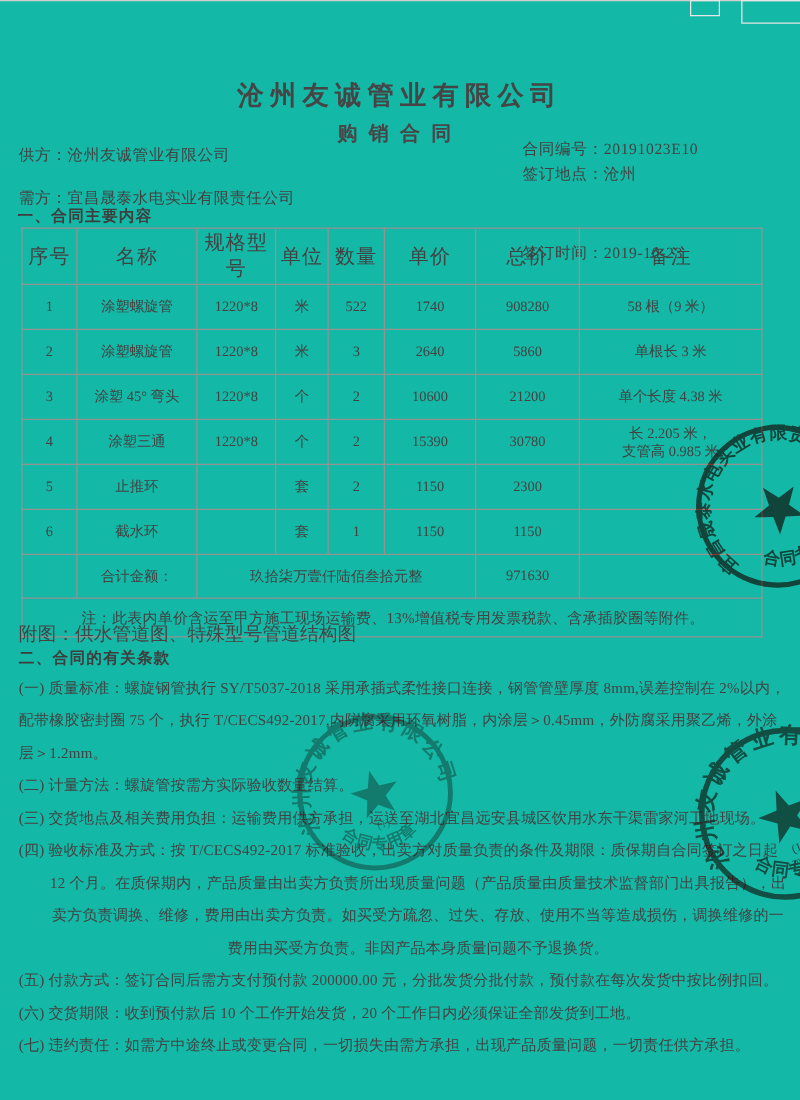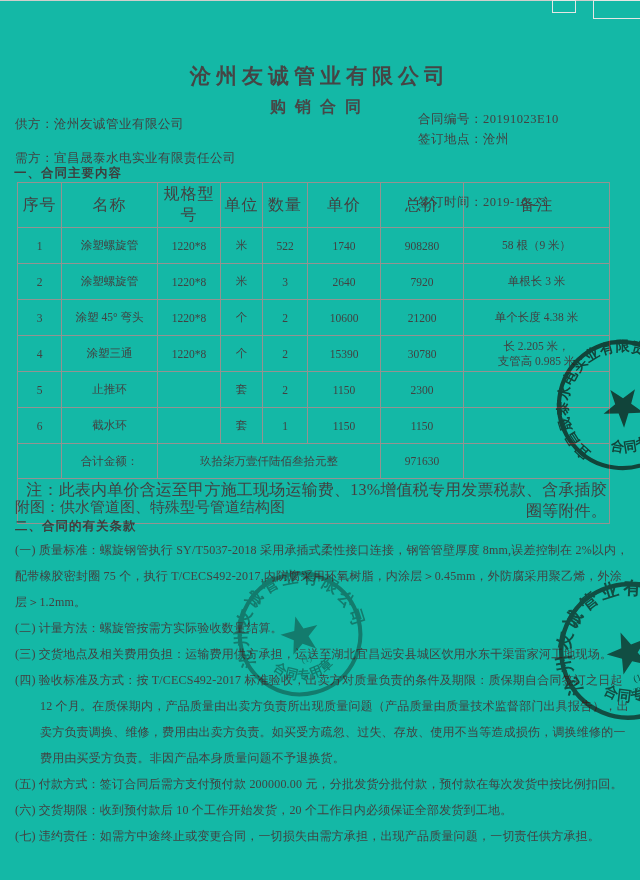--- a/index.html
+++ b/index.html
@@ -13,25 +13,25 @@
   .sec-heading{position:absolute;font-size:12.5px;font-weight:600;color:#3e3e3e;letter-spacing:1px;}
   table.main{position:absolute;left:17px;top:182px;width:552px;border-collapse:collapse;table-layout:fixed;font-size:11.5px;color:#424242;}
   table.main th,table.main td{border:1px solid #939391;text-align:center;vertical-align:middle;padding:1px 2px;font-weight:normal;background:transparent;white-space:pre-line;overflow:hidden;}
   table.main th{height:32px;font-size:16px;letter-spacing:1px;}
   table.main td{height:33px;}
   td.c0,th.c0{width:39px;}  td.c1,th.c1{width:91px;}
   td.c2,th.c2{width:58px;}  td.c3,th.c3{width:37px;}
   td.c4,th.c4{width:40px;margin-left:16px;}  td.c5,th.c5{width:68px;}
   td.c6,th.c6{width:78px;}  td.c7,th.c7{width:141px;}
   tr.total-row td{height:32px;}
-  tr.note-row td{height:28px;text-align:right;padding-left:4px;font-size:16px;letter-spacing:0.2px;}
+  tr.note-row td{height:28px;text-align:center;padding-left:4px;font-size:12px;letter-spacing:0.2px;}
   .attachment{position:absolute;left:15px;top:498px;font-size:15px;color:#444;}
   .clauses{position:absolute;left:15px;top:537px;width:614px;font-size:12px;color:#424242;}
   .clause-line{height:26px;line-height:26px;white-space:nowrap;letter-spacing:0.2px;}
-  .clause-line.cont{padding-left:25px;}
+  .clause-line.cont{padding-left:25px;text-align:center;}
   .seal{position:absolute;mix-blend-mode:multiply;pointer-events:none;}
   .seal svg{display:block;}
 </style>
 </head>
 <body>
 
 <div id="page">
   <div class="topline"></div>
   <div class="artifact" style="left:552px;top:0;width:22px;height:11px;"></div>
   <div class="artifact" style="left:593px;top:0;width:46px;height:17px;"></div>
@@ -71,21 +71,21 @@
           <td class="c6">908280</td>
           <td class="c7">58 根（9 米）</td>
         </tr>
         <tr>
           <td class="c0">2</td>
           <td class="c1">涂塑螺旋管</td>
           <td class="c2">1220*8</td>
           <td class="c3">米</td>
           <td class="c4">3</td>
           <td class="c5">2640</td>
-          <td class="c6">7920</td>
+          <td class="c6">5860</td>
           <td class="c7">单根长 3 米</td>
         </tr>
         <tr>
           <td class="c0">3</td>
           <td class="c1">涂塑 45° 弯头</td>
           <td class="c2">1220*8</td>
           <td class="c3">个</td>
           <td class="c4">2</td>
           <td class="c5">10600</td>
           <td class="c6">21200</td>

